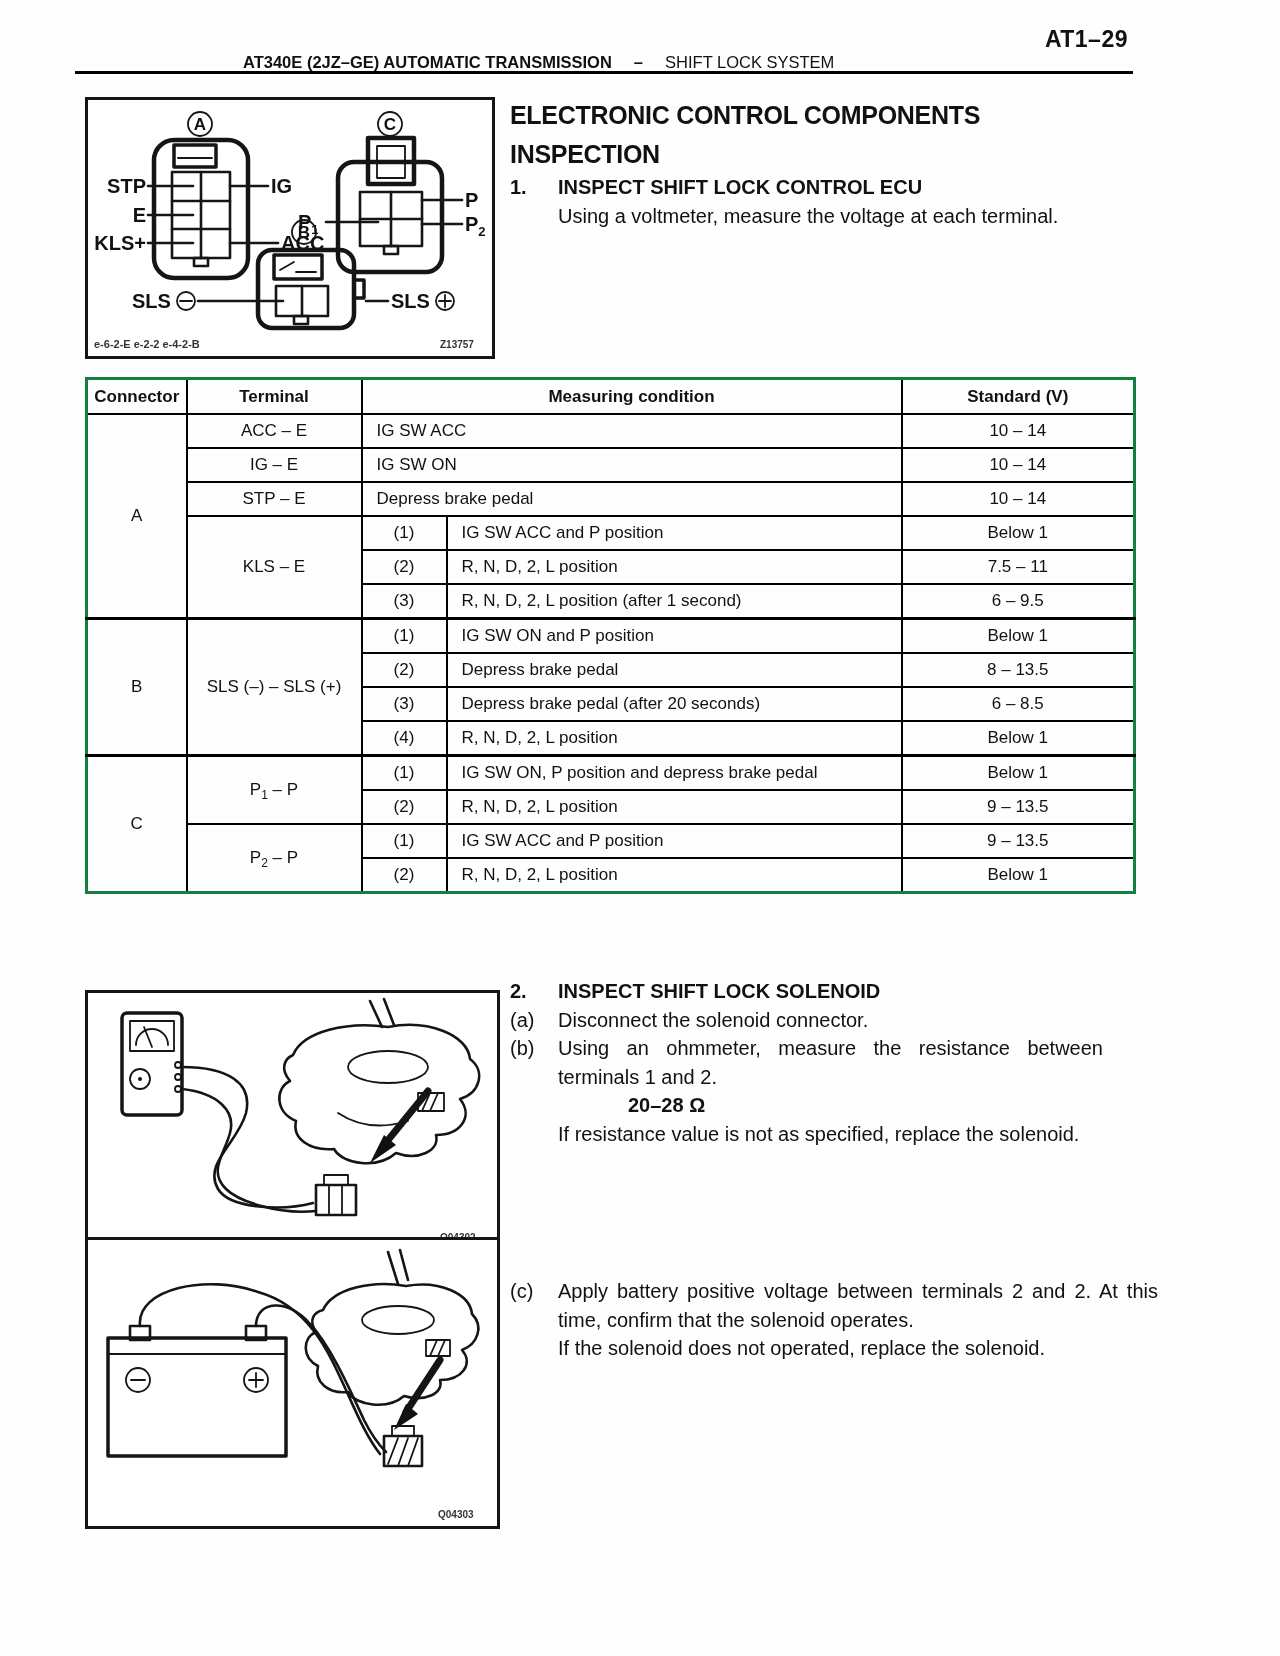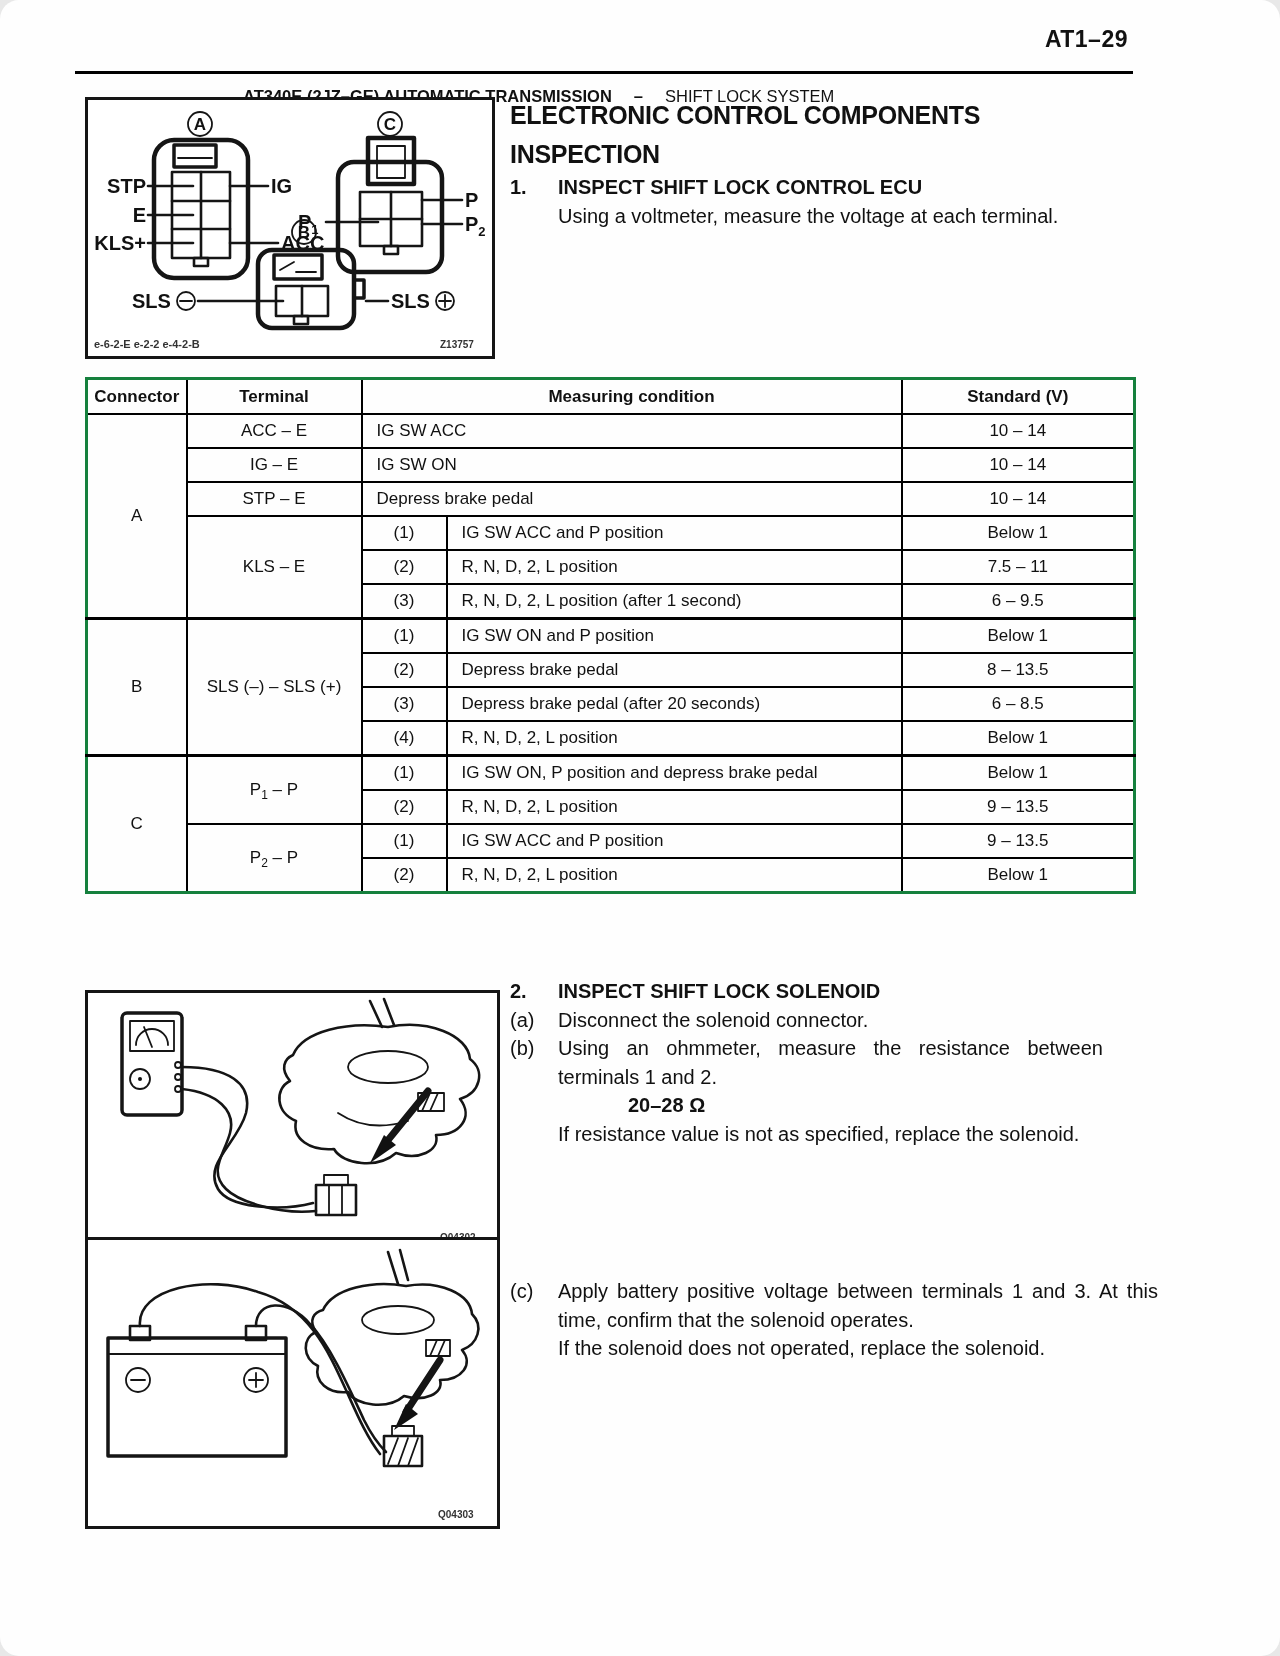--- a/index.html
+++ b/index.html
@@ -1,21 +1,21 @@
 <!DOCTYPE html>
 <html><head>
 <meta charset="utf-8">
 <style>
   html,body{margin:0;padding:0;background:#e8e8e8;}
   #page{position:relative;width:1280px;height:1656px;background:#fefefe;margin:0 auto;
-        font-family:"Liberation Sans","DejaVu Sans",sans-serif;color:#111;overflow:hidden;border-radius:19px;}
+        font-family:"Liberation Sans","DejaVu Sans",sans-serif;color:#111;overflow:hidden;}
   .abs{position:absolute;}
   
   .page-num{top:26px;right:152px;font-size:23px;font-weight:bold;letter-spacing:.5px;}
-  .hdr{top:53px;left:243px;display:flex;align-items:center;gap:22px;font-size:16.5px;white-space:nowrap;margin-top:34px;}
+  .hdr{top:53px;left:243px;display:flex;align-items:center;gap:22px;font-size:16.5px;white-space:nowrap;}
   .hdr .b{font-weight:bold;}
   .hdr .sep{font-weight:bold;}
   .rule{top:71px;left:75px;width:1058px;height:3px;background:#000;}
   
   .figbox{border:3px solid #151515;background:#fff;}
   #fig1{left:85px;top:97px;width:404px;height:256px;}
   #fig2{left:85px;top:990px;width:409px;height:257px;}
   #fig3{left:85px;top:1237px;width:409px;height:286px;}
   svg{display:block;}
   .ln{stroke:#151515;fill:none;stroke-linecap:round;stroke-linejoin:round;}
@@ -338,18 +338,18 @@
         <path d="M300 224 l10 -26 M310 226 l10 -28 M320 226 l10 -28" class="ln s2"></path>
         <rect x="304" y="186" width="22" height="10" class="ln s2"></rect>
       </g>
       <text x="350" y="278" class="code" font-size="10">Q04303</text>
     </svg>
   </div>
 
   <div class="abs step" id="stepc">
     <div class="item">
       <div class="ilabel">(c)</div>
-      <div class="itext just">Apply battery positive voltage between terminals 1 and 3. At this time, confirm that the solenoid operates.</div>
+      <div class="itext just">Apply battery positive voltage between terminals 2 and 2. At this time, confirm that the solenoid operates.</div>
     </div>
     <div class="note">If the solenoid does not operated, replace the solenoid.</div>
   </div>
 
 </div>
 
 </body></html>

